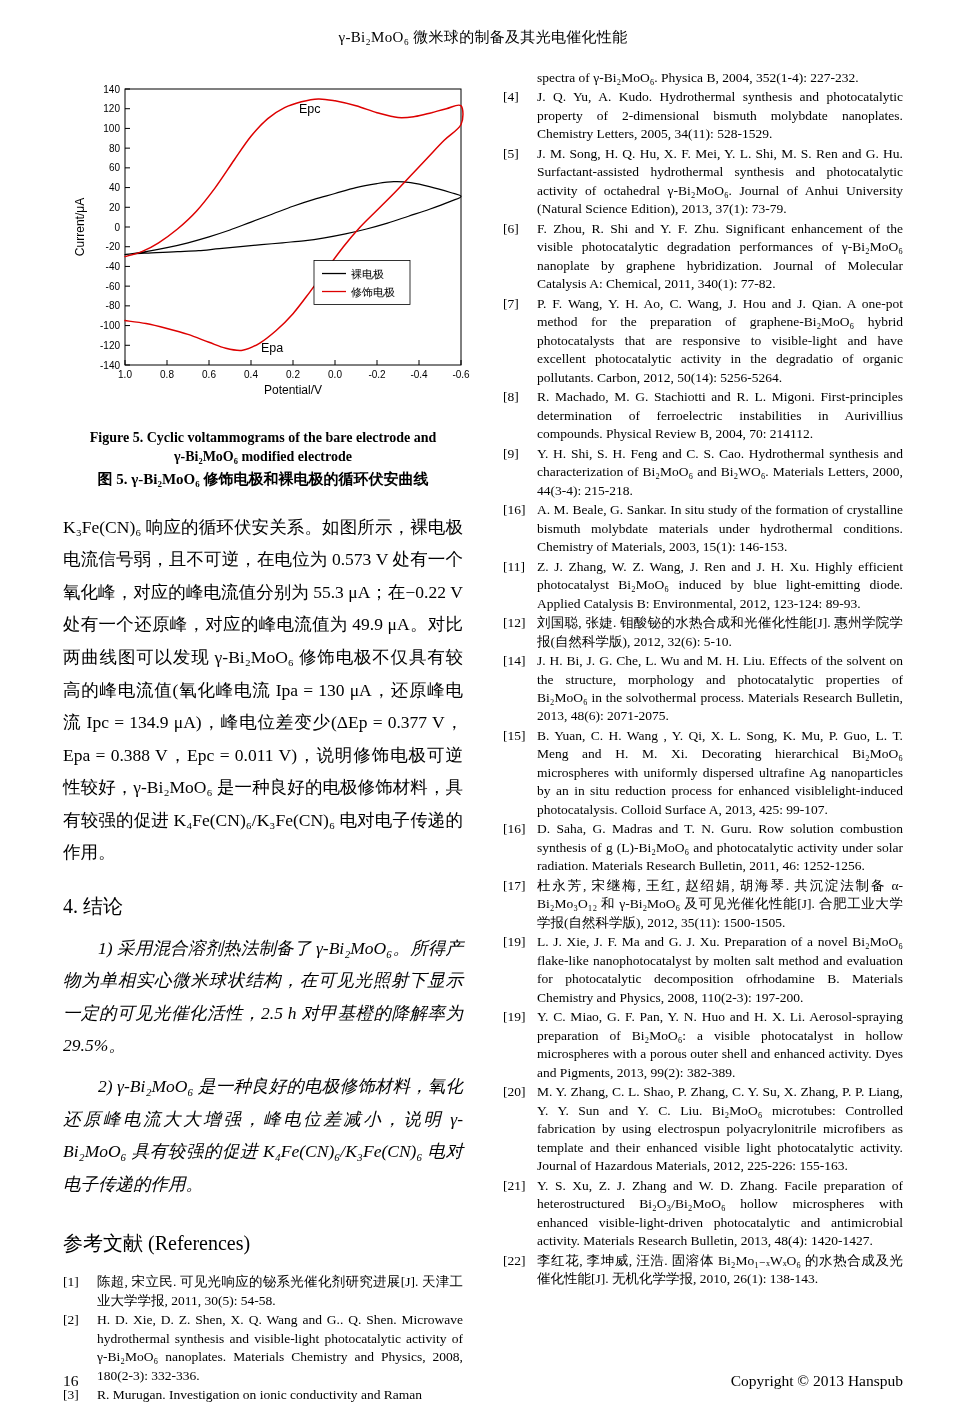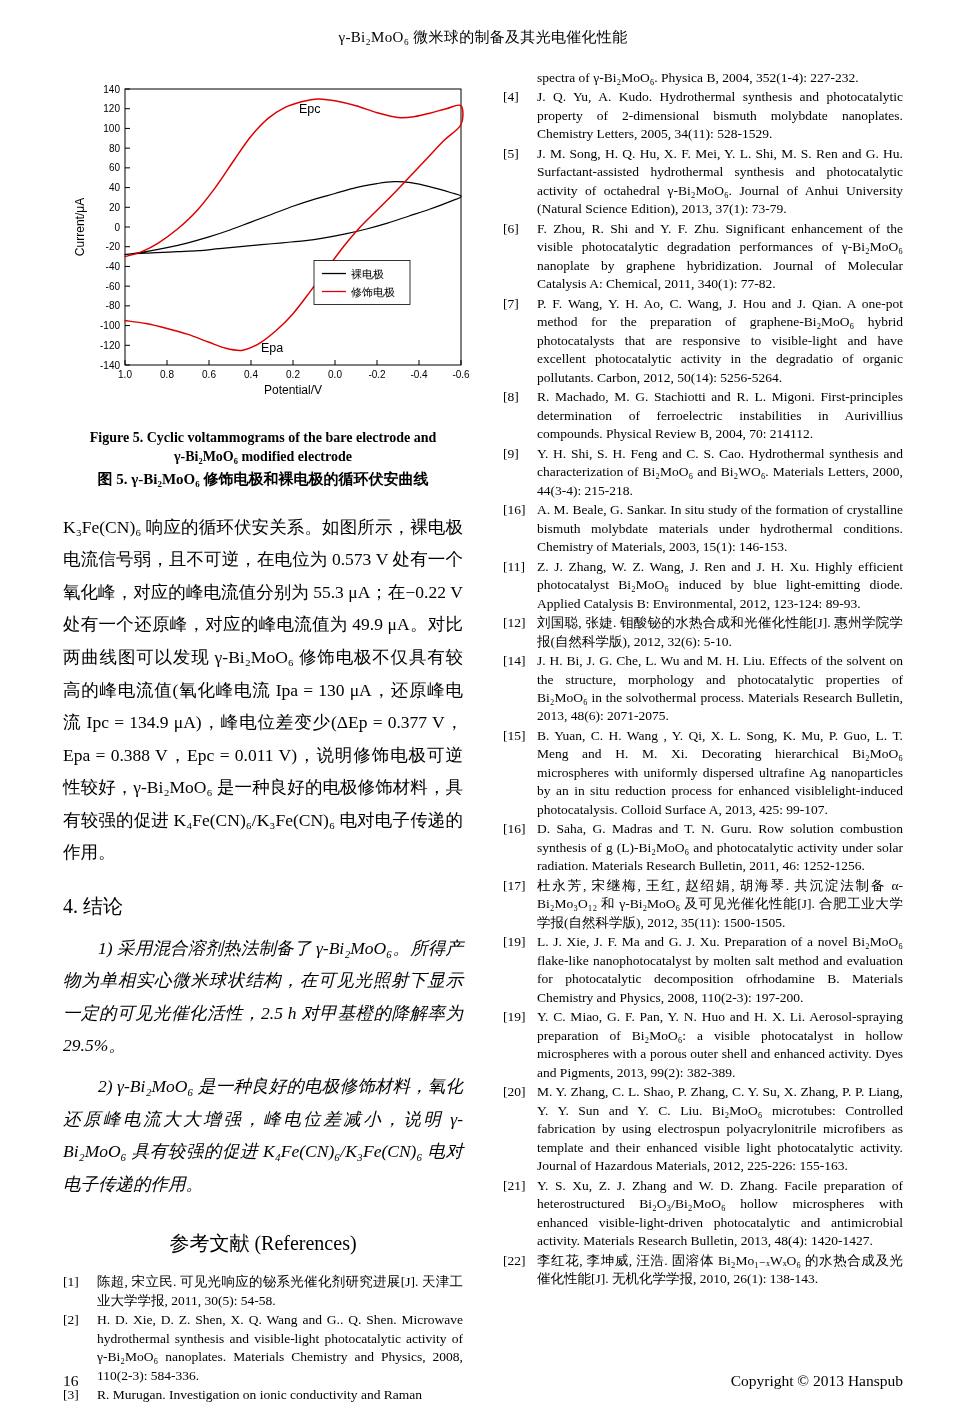--- a/index.html
+++ b/index.html
@@ -13,21 +13,21 @@
   }
   .columns{display:flex;gap:40px;padding:0 63px;margin-top:22px;align-items:flex-start;}
   .col{width:400px;}
   .chart-wrap{margin:8px;padding:0;}
   .fig-caption{margin-top:12px;text-align:center;font-weight:bold;}
   .cap-en{font-size:14px;line-height:1.35;}
   .cap-zh{font-size:15px;line-height:1.6;}
   .body-text{font-size:17.5px;line-height:1.86;text-align:justify;margin:20px 0 0 0;}
   .body-text.indent{text-indent:2em;margin-top:8px;font-style:italic;}
   .section-heading{font-size:20px;font-weight:normal;margin:24px 0 12px 0;}
-  .refs-heading{margin:30px 0 16px 0;text-align:center;}
+  .refs-heading{margin:30px 0 16px 0;}
   .refs{font-size:13.5px;line-height:1.37;}
   .ref{display:flex;margin:0 0 1px 0;justify-content:flex-end;}
   .ref-label{flex:0 0 34px;}
   .ref-text{flex:1;text-align:justify;}
   .footer{
     position:absolute;left:63px;right:63px;bottom:24px;
     display:flex;justify-content:space-between;font-size:15.5px;margin-top:20px;
   }
   svg text{font-family:"Liberation Sans","DejaVu Sans",sans-serif;}
 </style>
@@ -120,21 +120,21 @@
 
     <h2 class="section-heading refs-heading">参考文献  (References)</h2>
 
     <div id="refs-left" class="refs">
         <div class="ref">
           <span class="ref-label">[1]</span>
           <span class="ref-text">陈超, 宋立民. 可见光响应的铋系光催化剂研究进展[J]. 天津工业大学学报, 2011, 30(5): 54-58.</span>
         </div>
         <div class="ref">
           <span class="ref-label">[2]</span>
-          <span class="ref-text">H. D. Xie, D. Z. Shen, X. Q. Wang and G.. Q. Shen. Microwave hydrothermal synthesis and visible-light photocatalytic activity of γ-Bi₂MoO₆ nanoplates. Materials Chemistry and Physics, 2008, 110(2-3): 584-336.</span>
+          <span class="ref-text">H. D. Xie, D. Z. Shen, X. Q. Wang and G.. Q. Shen. Microwave hydrothermal synthesis and visible-light photocatalytic activity of γ-Bi₂MoO₆ nanoplates. Materials Chemistry and Physics, 2008, 180(2-3): 332-336.</span>
         </div>
         <div class="ref">
           <span class="ref-label">[3]</span>
           <span class="ref-text">R. Murugan. Investigation on ionic conductivity and Raman</span>
         </div>
       </div>
   </div>
 
   <div class="col">
     <div id="refs-right" class="refs">

